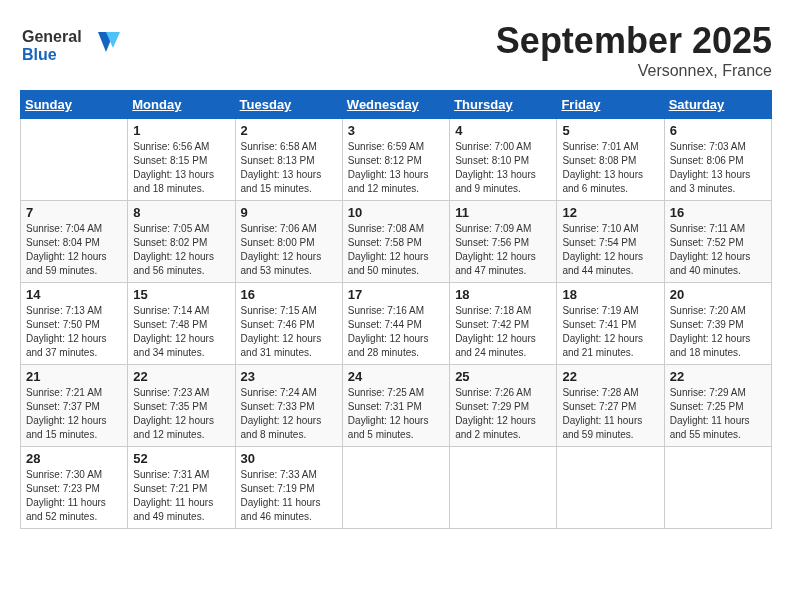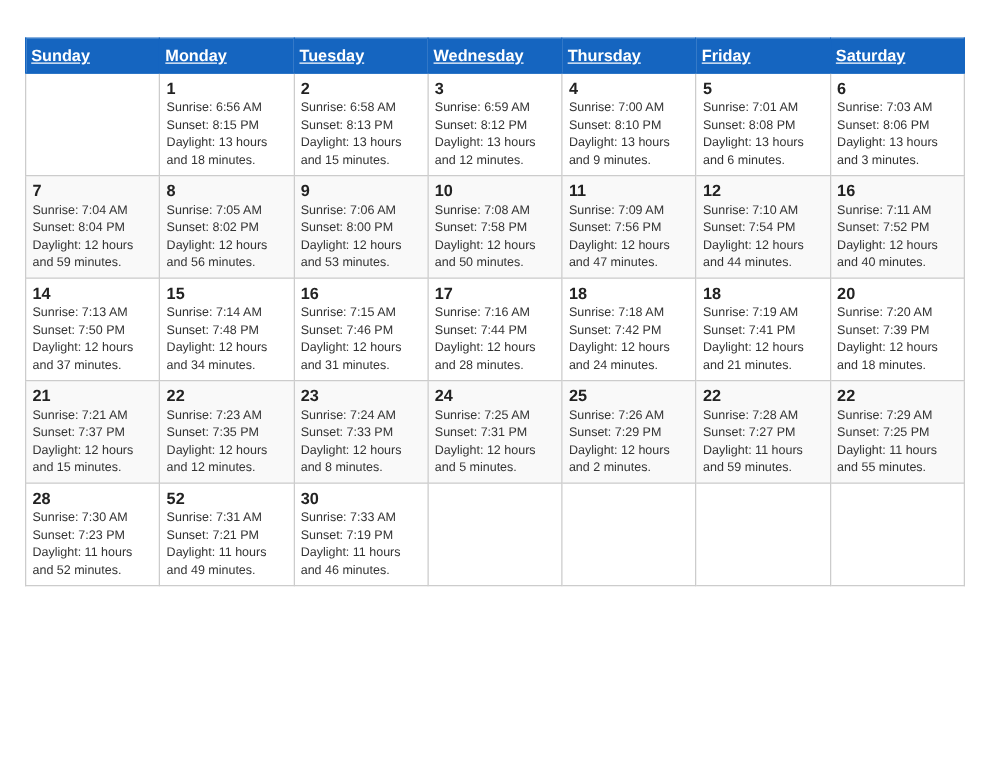--- a/index.html
+++ b/index.html
@@ -73,21 +73,33 @@
       line-height: 1.4;
     }
     .empty-cell {
       background: #fff !important;
     }
   </style>
 </head>
 <body>
 
 <div class="header">
+  <div class="logo">
+    <div>
+      <svg width="120" height="50" viewBox="0 0 120 50">
+        <text x="2" y="22" font-family="Arial" font-size="16" font-weight="bold" fill="#333">General</text>
+        <text x="2" y="40" font-family="Arial" font-size="16" font-weight="bold" fill="#1565c0">Blue</text>
+        <polygon points="78,12 94,12 86,32" fill="#1565c0"></polygon>
+        <polygon points="86,12 100,12 93,28" fill="#4fc3f7"></polygon>
+      </svg>
+    </div>
+  </div>
   <div class="title-block">
+    <div class="month-title">September 2025</div>
+    <div class="location">Versonnex, France</div>
   </div>
 </div>
 
 <table class="calendar">
   <thead>
     <tr>
     <th>Sunday</th>
         <th>Monday</th>
         <th>Tuesday</th>
         <th>Wednesday</th>

